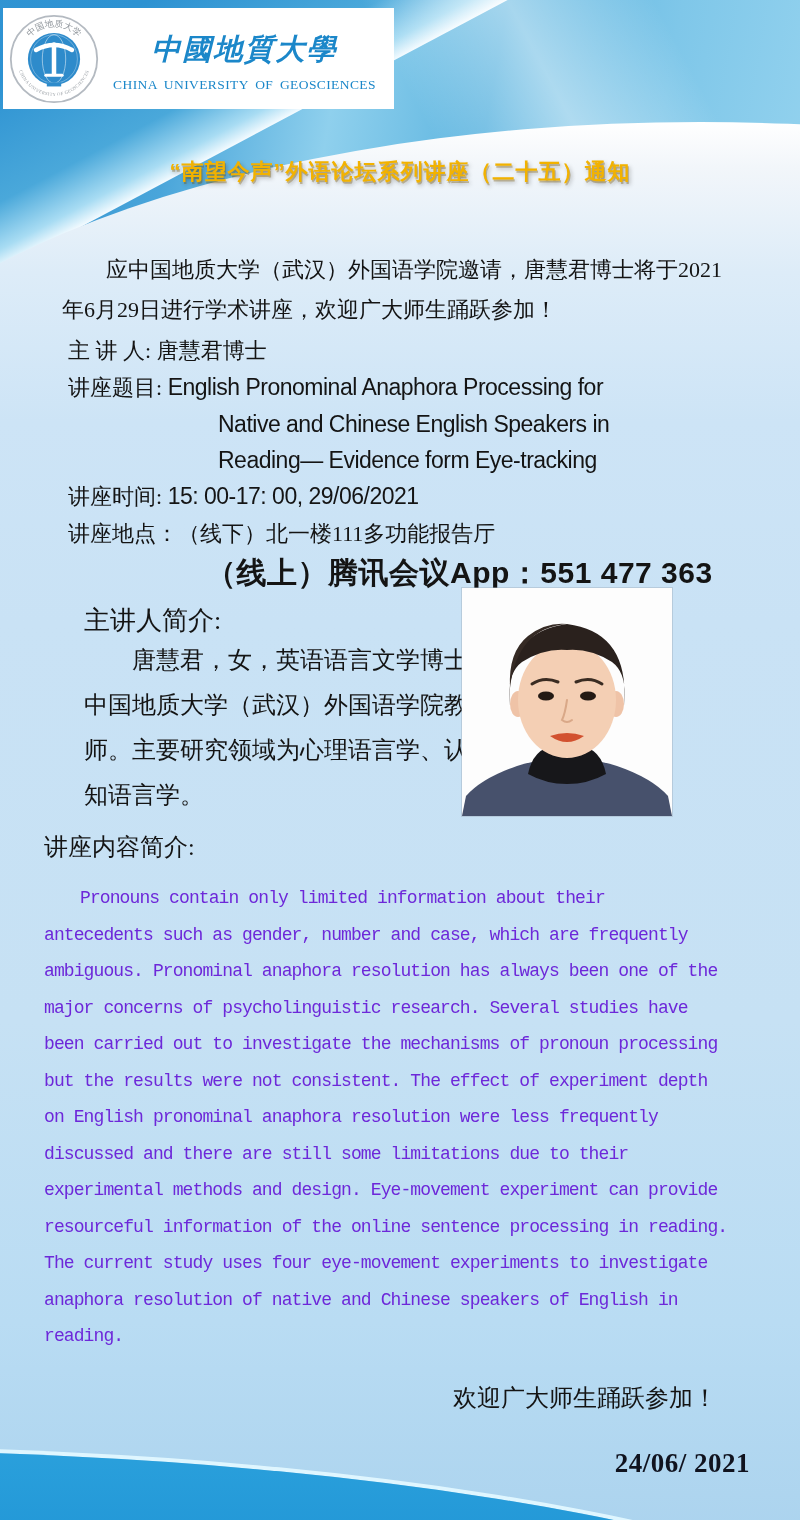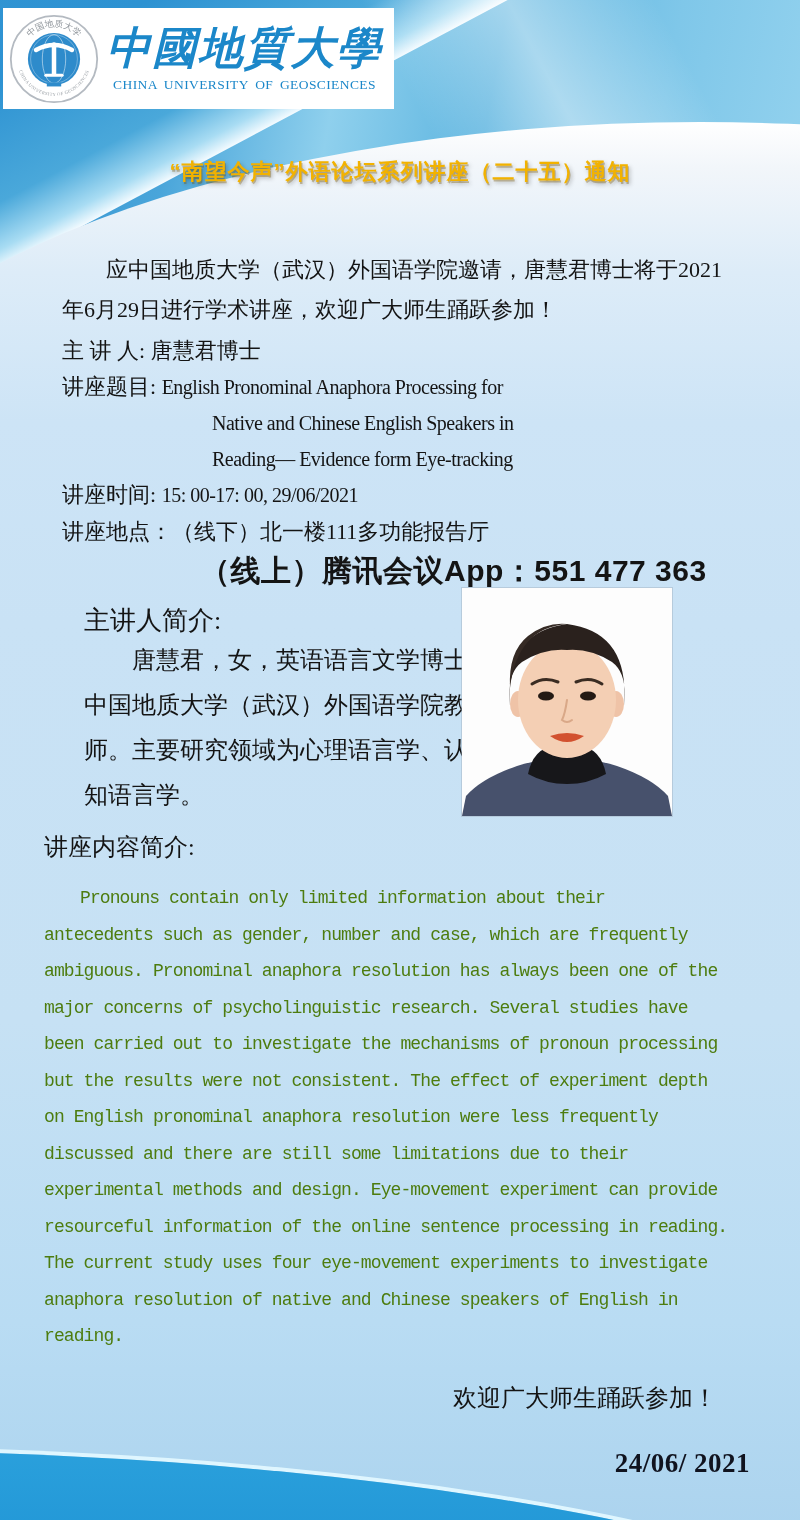--- a/index.html
+++ b/index.html
@@ -45,21 +45,21 @@
   .header-card {
     position: absolute; left: 3px; top: 8px; width: 391px; height: 101px; z-index: 10;
     background: #ffffff;
     display: flex; align-items: center;
   }
   .seal { width: 90px; height: 90px; margin-left: 6px; flex: 0 0 auto; }
   .uni-names { flex: 1; text-align: center; padding-right: 4px; }
   .uni-zh {
     font-family: "Liberation Serif", "DejaVu Serif", serif;
     font-weight: bold; font-style: italic;
-    font-size: 44px; line-height: 48px; letter-spacing: 2px;
+    font-size: 29px; line-height: 48px; letter-spacing: 2px;
     color: #1b87c9; white-space: nowrap;
   }
   .uni-en {
     font-family: "Liberation Serif", "DejaVu Serif", serif;
     font-size: 13.5px; letter-spacing: 0.4px; word-spacing: 3px;
     color: #1b87c9; white-space: nowrap; margin-top: 4px;
   }
   
   .title {
     position: absolute; left: 0; top: 157px; width: 800px; z-index: 11;
@@ -68,25 +68,25 @@
     font-weight: bold; font-size: 22px; letter-spacing: 1px;
     color: #f2b200;
     text-shadow: 1px 2px 0 rgba(120, 85, 0, 0.35), 2px 3px 4px rgba(40, 40, 40, 0.35);
     white-space: nowrap;
   }
   
   .intro { position: absolute; left: 62px; top: 250px; width: 700px; z-index: 11; }
   .intro .line { font-size: 22px; line-height: 40px; white-space: nowrap; }
   .intro .line.indent { padding-left: 2em; }
   
-  .details { position: absolute; left: 62px; top: 333px; width: 710px; z-index: 11; }
+  .details { position: absolute; left: 68px; top: 333px; width: 710px; z-index: 11; }
   .detail-line { font-size: 22px; line-height: 36px; white-space: nowrap; }
   .mono-en {
-    font-family: Liberation Serif, serif;
-    font-size: 20px; letter-spacing: -0.5px;
+    font-family: Liberation Sans, sans-serif;
+    font-size: 23px; letter-spacing: -0.5px;
   }
   .detail-cont { padding-left: 150px; }
   .detail-line.venue { line-height: 38px; }
   .detail-line.online {
     font-family: Liberation Sans, sans-serif;
     font-weight: bold; font-size: 30px; line-height: 40px;
     padding-left: 138px; letter-spacing: 0.5px;
   }
   
   .bio { position: absolute; left: 84px; top: 604px; width: 400px; z-index: 11; }
@@ -97,21 +97,21 @@
     position: absolute; left: 462px; top: 588px; width: 210px; height: 228px; z-index: 11;
     background: #fdfdfd; box-shadow: 0 0 0 1px rgba(160, 175, 190, 0.45);
   }
   .photo svg { display: block; width: 100%; height: 100%; }
   
   .abstract { position: absolute; left: 44px; top: 830px; width: 716px; z-index: 11; }
   .abstract-heading { font-size: 24px; line-height: 34px; margin-bottom: 16px; }
   .abstract .en-line {
     font-family: "Liberation Mono", "DejaVu Sans Mono", monospace;
     font-size: 18px; letter-spacing: -0.9px;
-    line-height: 36.5px; white-space: nowrap; color: #4d7c0f;
+    line-height: 36.5px; white-space: nowrap; color: #6d28d9;
   }
   .abstract .en-line.indent { padding-left: 36px; }
   
   .closing {
     position: absolute; left: 453px; top: 1382px; z-index: 11;
     font-size: 24px; white-space: nowrap;
   }
   .issue-date {
     position: absolute; right: 50px; top: 1448px; z-index: 11;
     font-family: "Liberation Serif", "DejaVu Serif", serif;

